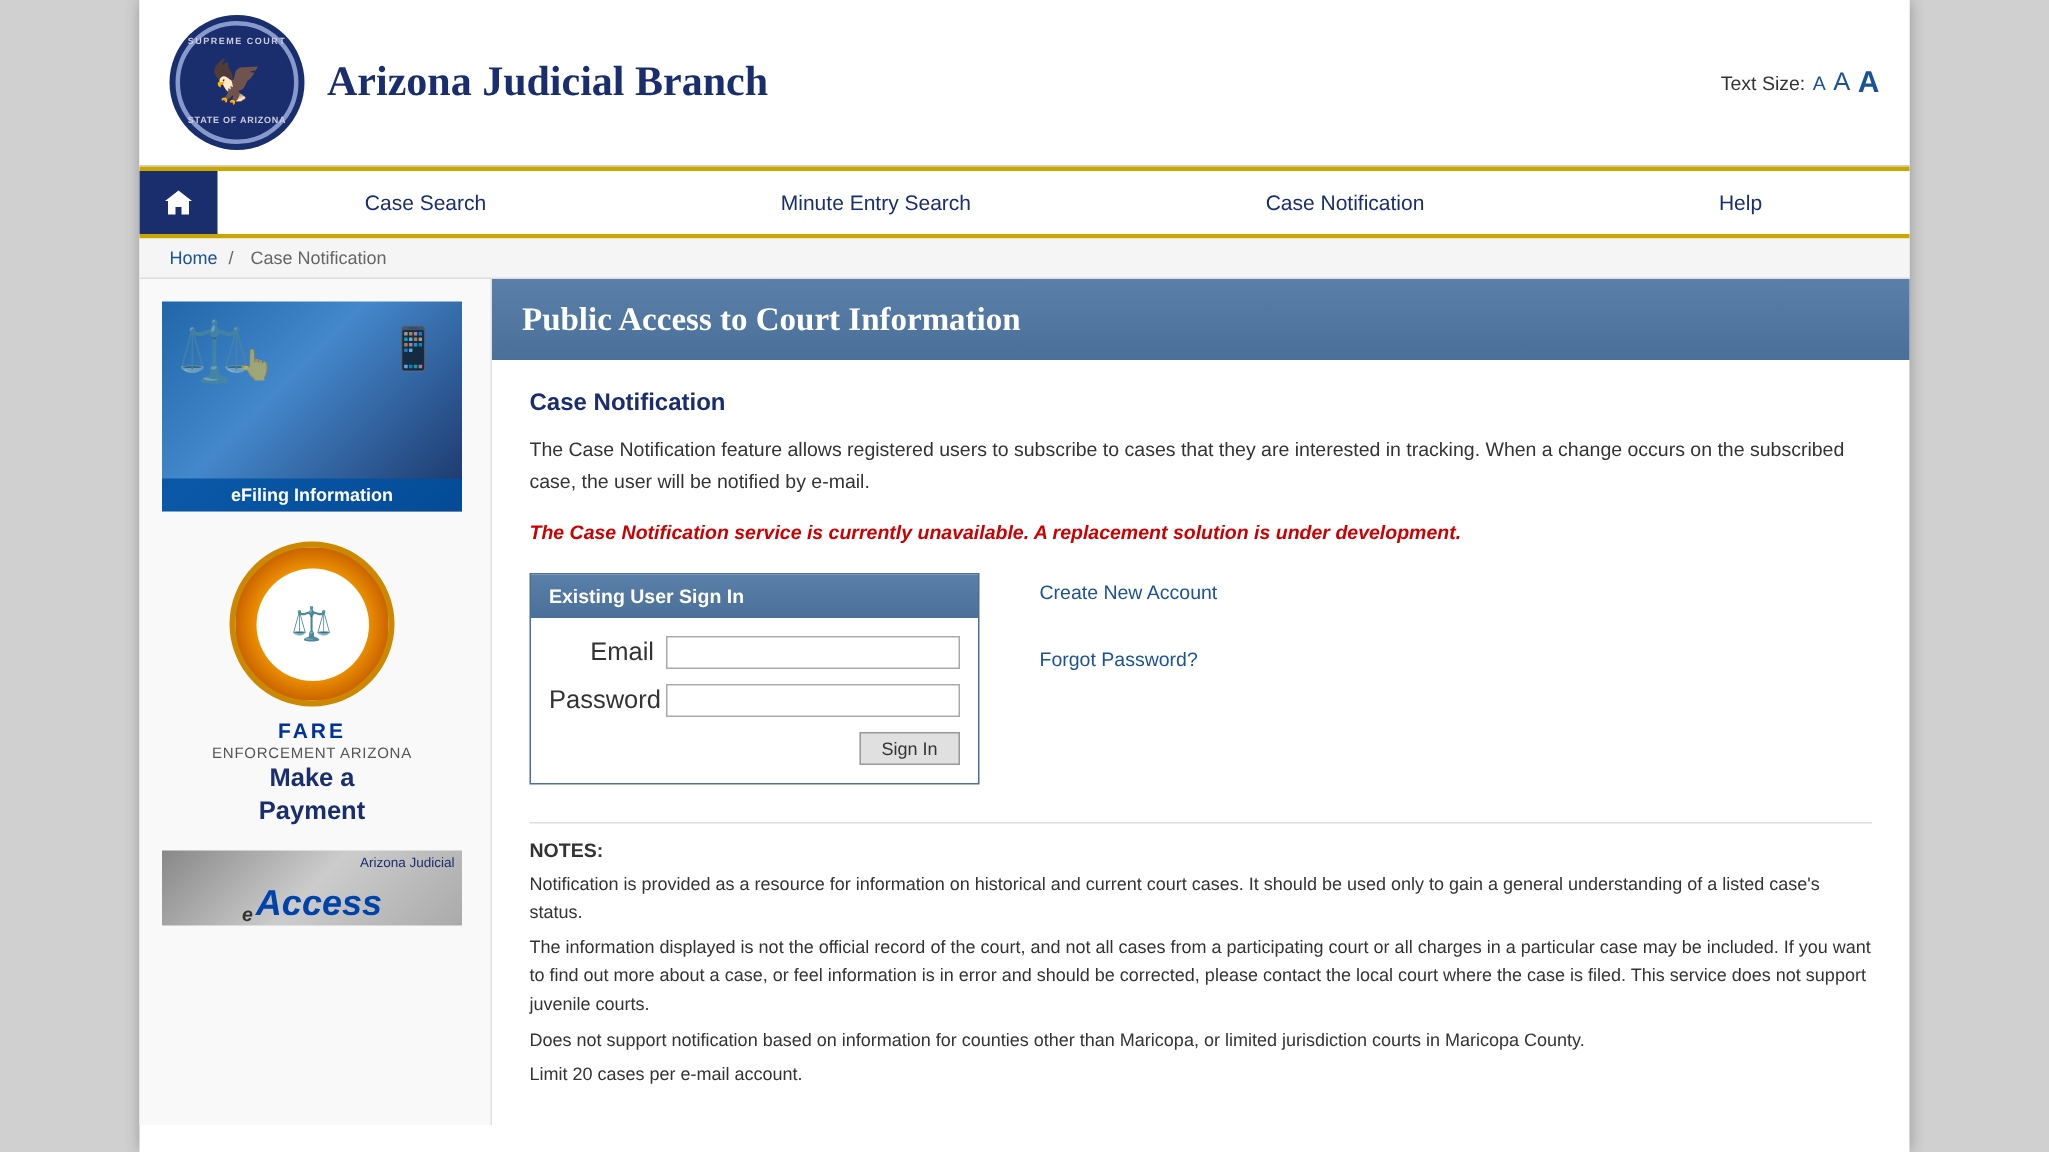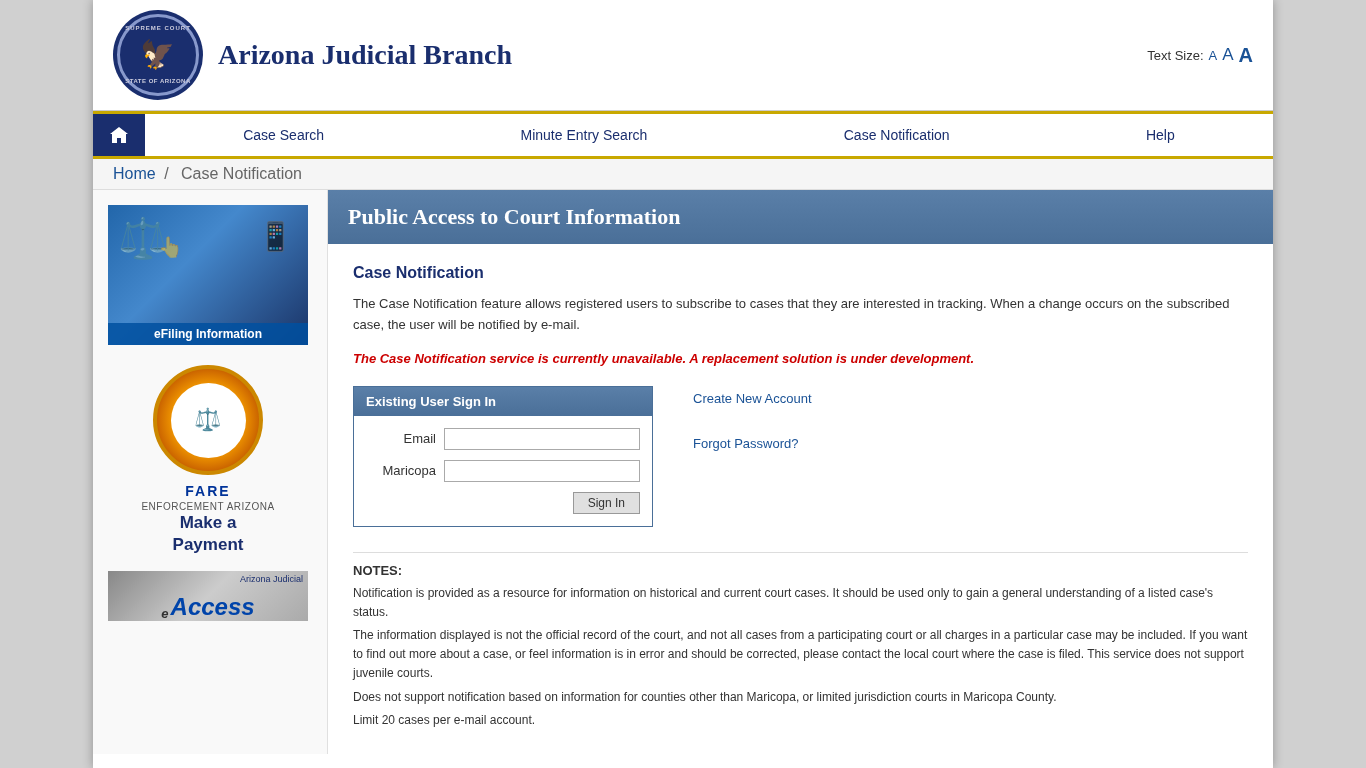--- a/index.html
+++ b/index.html
@@ -123,21 +123,21 @@
       padding: 10px 30px;
       color: #1a2e6e;
       font-size: 14px;
       font-weight: normal;
       cursor: pointer;
       text-decoration: none;
     }
     
     .breadcrumb {
       padding: 6px 20px;
-      font-size: 16px;
+      font-size: 12px;
       background: #f5f5f5;
       border-bottom: 1px solid #ddd;
     }
     .breadcrumb a { color: #1a5296; text-decoration: none; }
     .breadcrumb span { color: #666; margin: 0 4px; }
     
     .main-content {
       display: flex;
       gap: 0;
     }
@@ -294,21 +294,21 @@
       background: #fff;
     }
     .form-row {
       display: flex;
       align-items: center;
       margin-bottom: 10px;
       gap: 8px;
     }
     .form-label {
       width: 70px;
-      font-size: 13px;
+      font-size: 17px;
       color: #333;
       text-align: right;
     }
     .form-input {
       flex: 1;
       height: 22px;
       border: 1px solid #aaa;
       padding: 2px 4px;
       font-size: 13px;
       background: #fff;
@@ -445,21 +445,21 @@
 
         <div class="signin-area">
           <div class="signin-box">
             <div class="signin-header">Existing User Sign In</div>
             <div class="signin-body">
               <div class="form-row">
                 <span class="form-label">Email</span>
                 <input type="text" class="form-input" style="">
               </div>
               <div class="form-row">
-                <span class="form-label">Maricopa</span>
+                <span class="form-label">Password</span>
                 <input type="password" class="form-input" style="">
               </div>
               <div class="signin-btn-row">
                 <button class="signin-btn">Sign In</button>
               </div>
             </div>
           </div>
 
           <div class="side-links">
             <a class="side-link">Create New Account</a>

